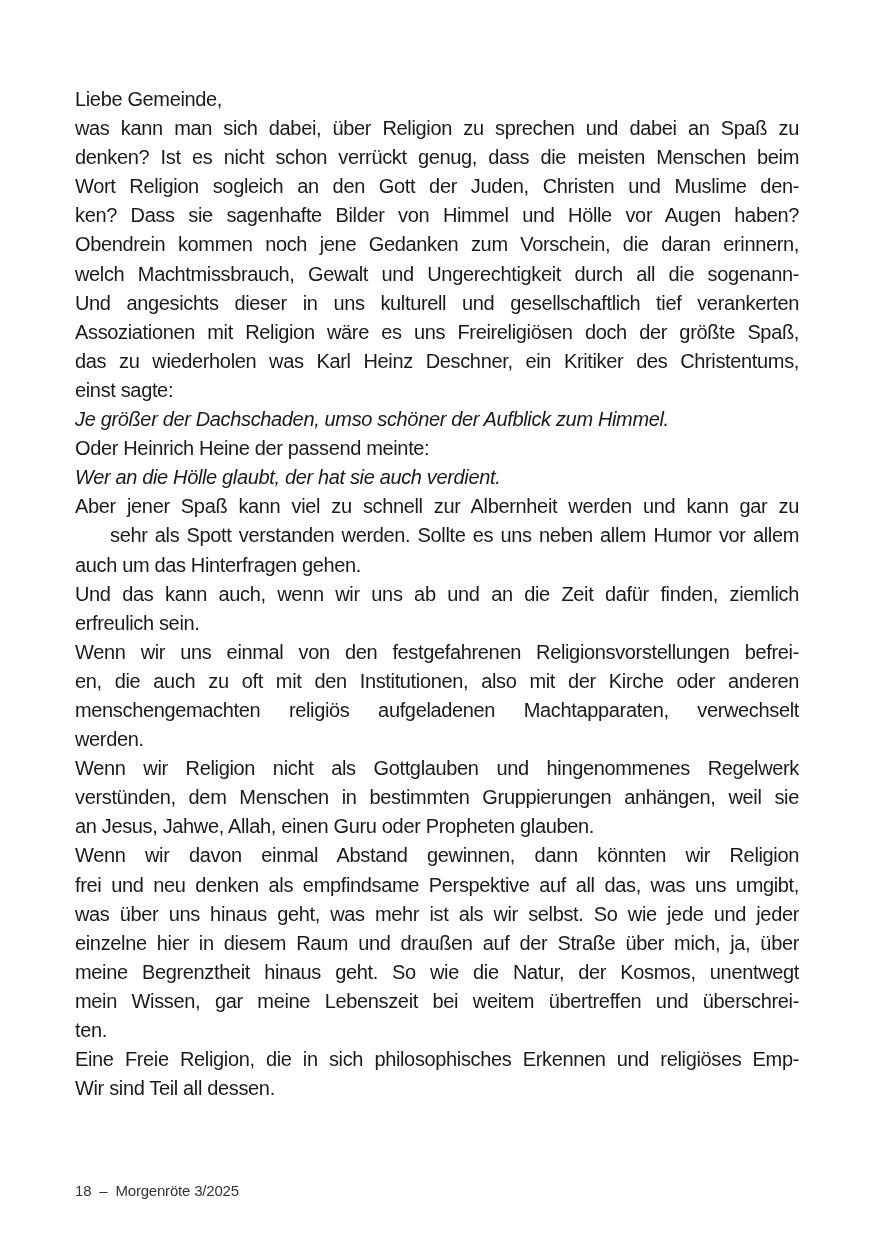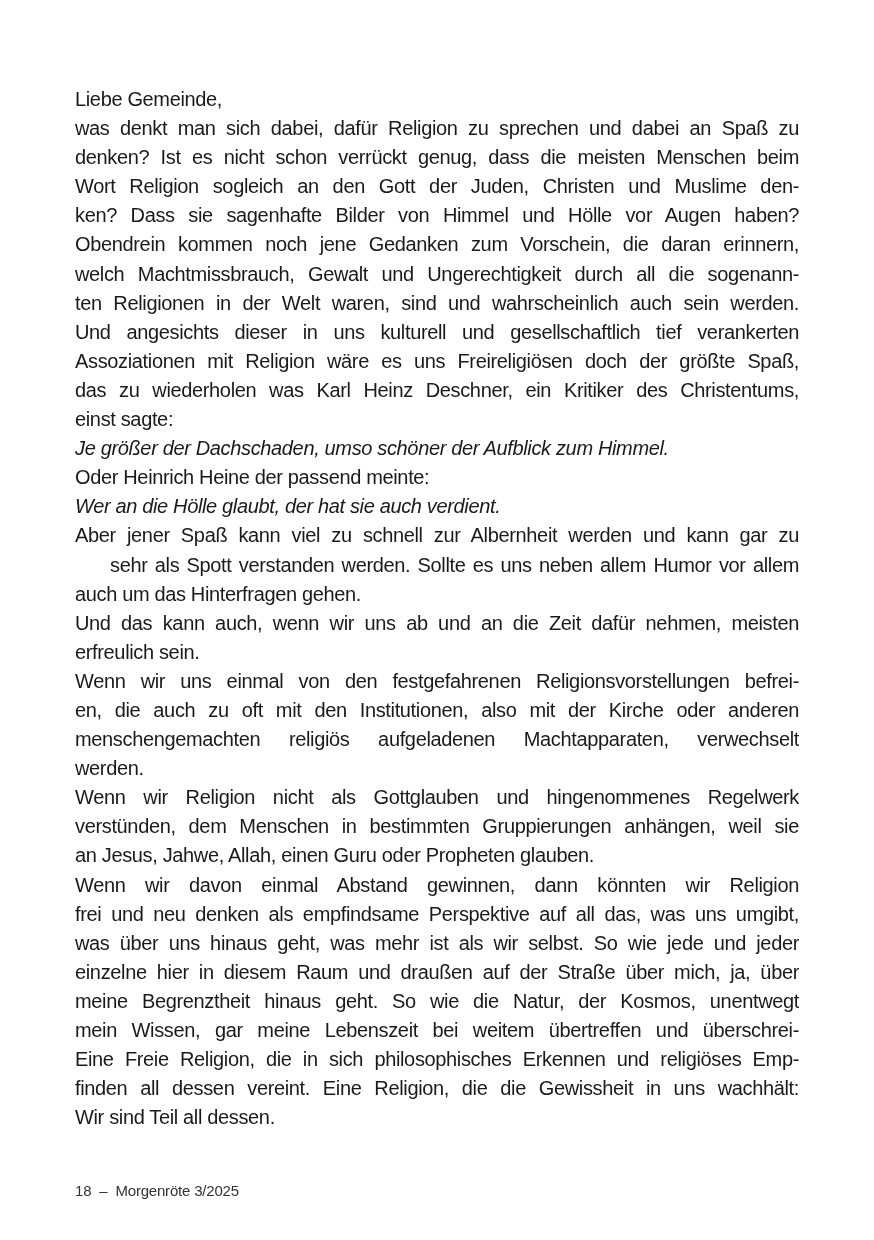--- a/index.html
+++ b/index.html
@@ -63,53 +63,52 @@
     display: inline-block;
     margin: 0 8px;
   }
 </style>
 </head>
 <body>
 
 <div class="page">
   <div class="text-block" id="text-block">
       <span class="line l" style="white-space: nowrap;">Liebe Gemeinde,</span>
-      <span class="line j" style="white-space: normal;">was denkt man sich dabei, dafür Religion zu sprechen und dabei an Spaß zu</span>
+      <span class="line j" style="white-space: normal;">was kann man sich dabei, über Religion zu sprechen und dabei an Spaß zu</span>
       <span class="line j" style="white-space: normal;">denken? Ist es nicht schon verrückt genug, dass die meisten Menschen beim</span>
       <span class="line j" style="white-space: normal;">Wort Religion sogleich an den Gott der Juden, Christen und Muslime den-</span>
       <span class="line j" style="white-space: normal;">ken? Dass sie sagenhafte Bilder von Himmel und Hölle vor Augen haben?</span>
       <span class="line j" style="white-space: normal;">Obendrein kommen noch jene Gedanken zum Vorschein, die daran erinnern,</span>
       <span class="line j" style="white-space: normal;">welch Machtmissbrauch, Gewalt und Ungerechtigkeit durch all die sogenann-</span>
-      <span class="line j" style="white-space: normal;">ten Religionen in der Welt waren, sind und wahrscheinlich auch sein werden.</span>
       <span class="line j" style="white-space: normal;">Und angesichts dieser in uns kulturell und gesellschaftlich tief verankerten</span>
       <span class="line j" style="white-space: normal;">Assoziationen mit Religion wäre es uns Freireligiösen doch der größte Spaß,</span>
       <span class="line j" style="white-space: normal;">das zu wiederholen was Karl Heinz Deschner, ein Kritiker des Christentums,</span>
       <span class="line l" style="white-space: nowrap;">einst sagte:</span>
       <span class="line l i" style="white-space: nowrap;">Je größer der Dachschaden, umso schöner der Aufblick zum Himmel.</span>
       <span class="line l" style="white-space: nowrap;">Oder Heinrich Heine der passend meinte:</span>
       <span class="line l i" style="white-space: nowrap; font-style: italic;">Wer an die Hölle glaubt, der hat sie auch verdient.</span>
       <span class="line j" style="white-space: normal;">Aber jener Spaß kann viel zu schnell zur Albernheit werden und kann gar zu</span>
       <span class="line j" style="white-space: normal; margin-left: 35px;">sehr als Spott verstanden werden. Sollte es uns neben allem Humor vor allem</span>
       <span class="line l" style="white-space: nowrap;">auch um das Hinterfragen gehen.</span>
-      <span class="line j" style="white-space: normal;">Und das kann auch, wenn wir uns ab und an die Zeit dafür nehmen, meisten</span>
+      <span class="line j" style="white-space: normal;">Und das kann auch, wenn wir uns ab und an die Zeit dafür finden, ziemlich</span>
       <span class="line l" style="white-space: nowrap;">erfreulich sein.</span>
       <span class="line j" style="white-space: normal;">Wenn wir uns einmal von den festgefahrenen Religionsvorstellungen befrei-</span>
       <span class="line j" style="white-space: normal;">en, die auch zu oft mit den Institutionen, also mit der Kirche oder anderen</span>
       <span class="line j" style="white-space: normal;">menschengemachten religiös aufgeladenen Machtapparaten, verwechselt</span>
       <span class="line l" style="white-space: nowrap;">werden.</span>
       <span class="line j" style="white-space: normal;">Wenn wir Religion nicht als Gottglauben und hingenommenes Regelwerk</span>
       <span class="line j" style="white-space: normal;">verstünden, dem Menschen in bestimmten Gruppierungen anhängen, weil sie</span>
       <span class="line l" style="white-space: nowrap;">an Jesus, Jahwe, Allah, einen Guru oder Propheten glauben.</span>
       <span class="line j" style="white-space: normal;">Wenn wir davon einmal Abstand gewinnen, dann könnten wir Religion</span>
       <span class="line j" style="white-space: normal;">frei und neu denken als empfindsame Perspektive auf all das, was uns umgibt,</span>
       <span class="line j" style="white-space: normal;">was über uns hinaus geht, was mehr ist als wir selbst. So wie jede und jeder</span>
       <span class="line j" style="white-space: normal;">einzelne hier in diesem Raum und draußen auf der Straße über mich, ja, über</span>
       <span class="line j" style="white-space: normal;">meine Begrenztheit hinaus geht. So wie die Natur, der Kosmos, unentwegt</span>
       <span class="line j" style="white-space: normal;">mein Wissen, gar meine Lebenszeit bei weitem übertreffen und überschrei-</span>
+      <span class="line l" style="white-space: nowrap;">ten.</span>
       <span class="line j" style="white-space: normal;">Eine Freie Religion, die in sich philosophisches Erkennen und religiöses Emp-</span>
-      <span class="line j" style="white-space: normal;">finden all dessen vereint. Eine Religion, die die Gewissheit in uns wachhält:</span>
       <span class="line l" style="white-space: nowrap;">Wir sind Teil all dessen.</span>
     </div>
 
   <div class="footer">
     <span>18</span><span class="sep">–</span><span>Morgenröte 3/2025</span>
   </div>
 </div>
 
 </body></html>

